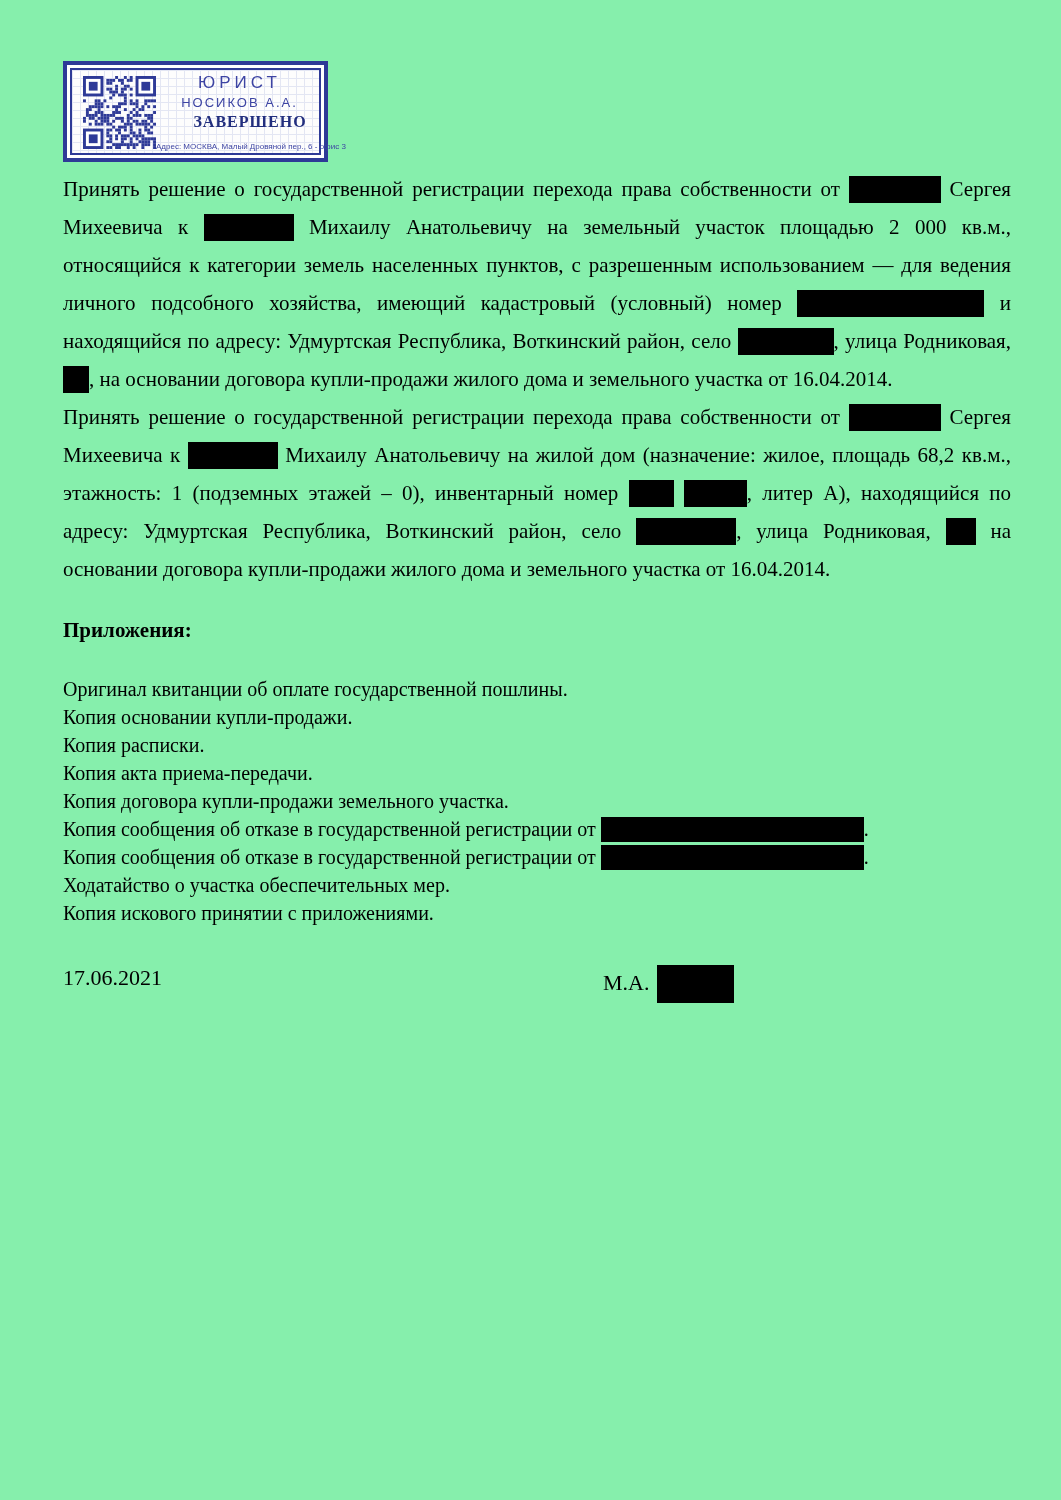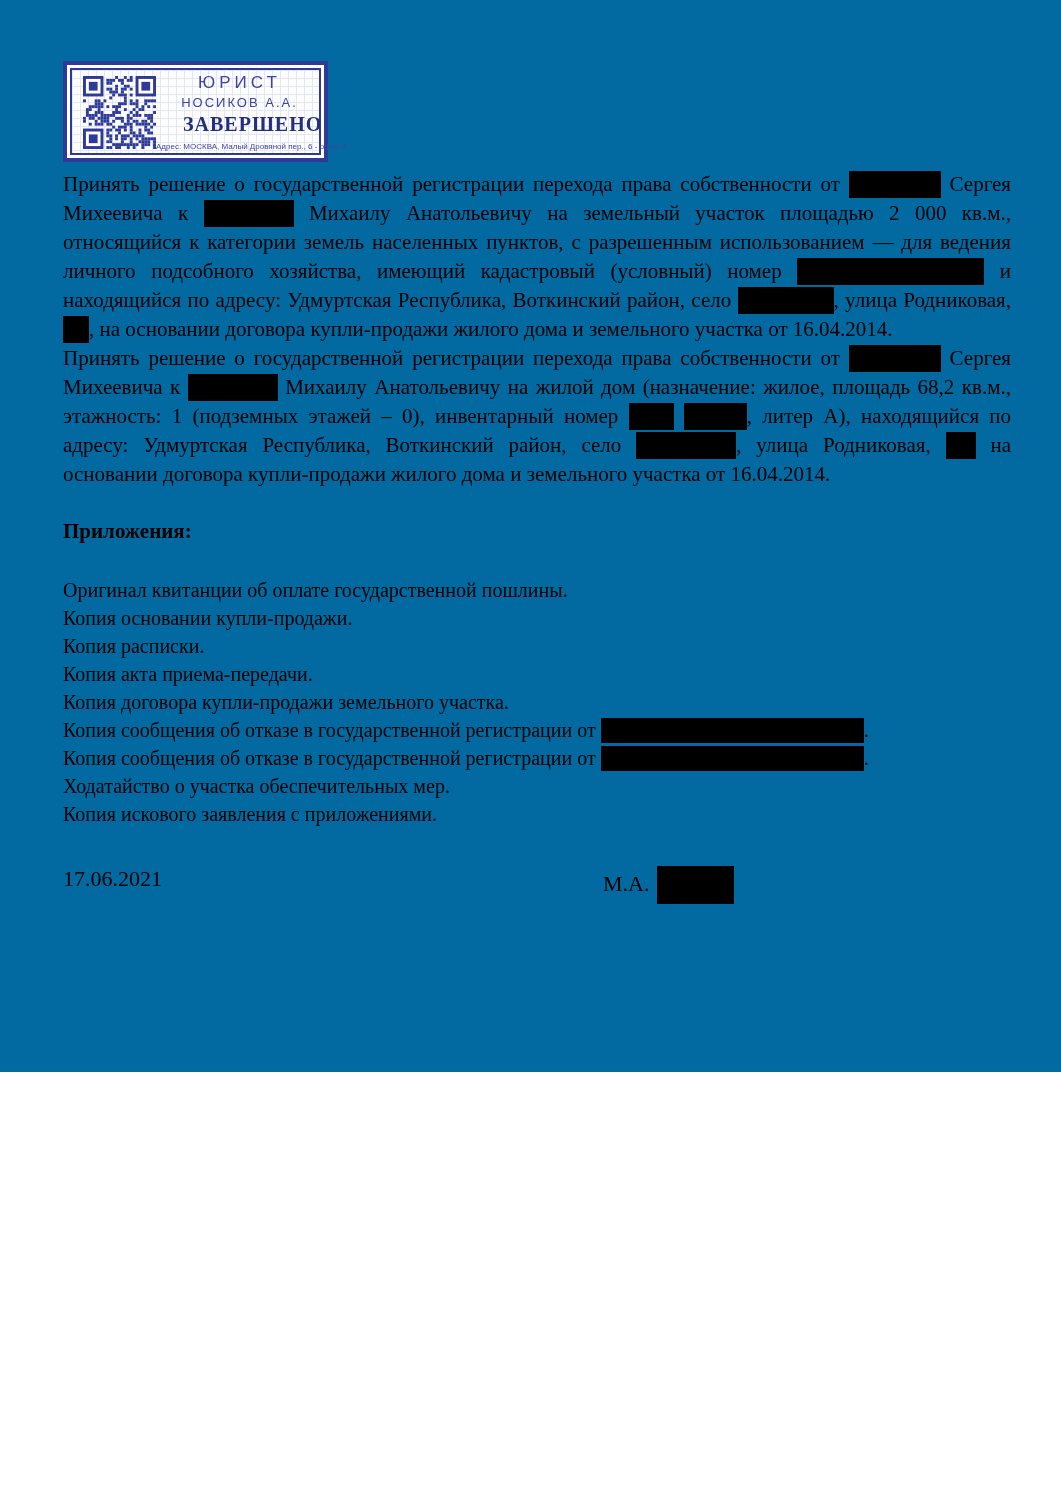--- a/index.html
+++ b/index.html
@@ -1,21 +1,21 @@
 <!DOCTYPE html>
 <html><head>
 <meta charset="utf-8">
 <style>
   * { margin: 0; padding: 0; box-sizing: border-box; }
   html, body { background: #ffffff; }
   .page {
     position: relative;
     width: 1061px;
-    height: 1072px;
-    background: #0369a1;
+    height: 1500px;
+    background: #86efac;
     font-family: "Liberation Serif", "DejaVu Serif", serif;
     color: #000000;
     overflow: hidden;
   }
   .content {
     position: absolute;
     left: 63px;
     top: 61px;
     width: 948px;
   }
@@ -64,21 +64,21 @@
   }
   .stamp-line2 {
     font-size: 13px;
     letter-spacing: 2px;
     color: #3d44a3;
     margin-top: 3px;
     font-weight: 500;
   }
   .stamp-line3 {
     font-family: "Liberation Serif", serif;
-    font-size: 20px;
+    font-size: 16px;
     font-weight: bold;
     letter-spacing: 1px;
     color: #222e7e;
     margin-top: 3px;
     margin-left: 21px;
   }
   .stamp-address {
     position: absolute;
     left: 84px;
     right: 2px;
@@ -86,21 +86,21 @@
     text-align: center;
     font-family: "Liberation Sans", sans-serif;
     font-size: 8px;
     color: #3d44a3;
     white-space: nowrap;
   }
 
   
   .para {
     font-size: 21px;
-    line-height: 29px;
+    line-height: 38px;
     text-align: justify;
   }
   .redact {
     display: inline-block;
     height: 27px;
     background: #000000;
     vertical-align: -7px;
   }
   .attachments-heading {
     font-size: 21px;
@@ -380,21 +380,21 @@
 
     <div class="attachment-list">
       <div class="attachment-item">Оригинал квитанции об оплате государственной пошлины.</div>
       <div class="attachment-item">Копия основании купли-продажи.</div>
       <div class="attachment-item">Копия расписки.</div>
       <div class="attachment-item">Копия акта приема-передачи.</div>
       <div class="attachment-item">Копия договора купли-продажи земельного участка.</div>
       <div class="attachment-item">Копия сообщения об отказе в государственной регистрации от <span class="redact" style="width: 263px;"></span>.</div>
       <div class="attachment-item">Копия сообщения об отказе в государственной регистрации от <span class="redact" style="width: 263px;"></span>.</div>
       <div class="attachment-item">Ходатайство о участка обеспечительных мер.</div>
-      <div class="attachment-item">Копия искового заявления с приложениями.</div>
+      <div class="attachment-item">Копия искового принятии с приложениями.</div>
     </div>
 
     <div class="sig-row">
       <span class="doc-date">17.06.2021</span>
       <span class="signature"><span>М.А.</span><span class="sig-redact"></span></span>
     </div>
 
   </div>
 </div>
 

